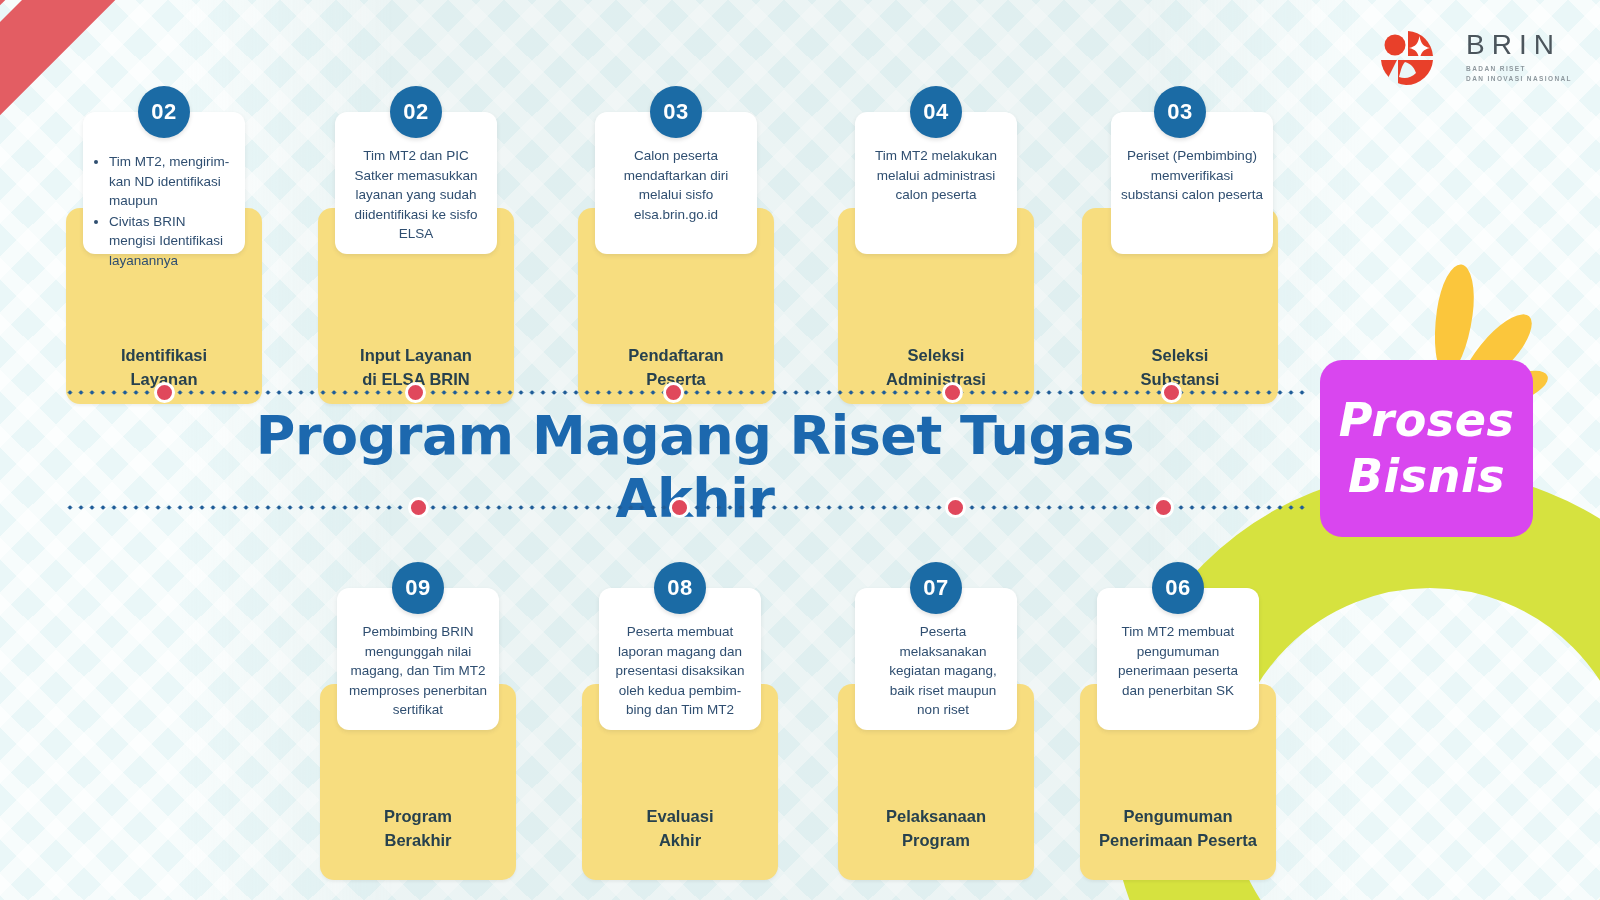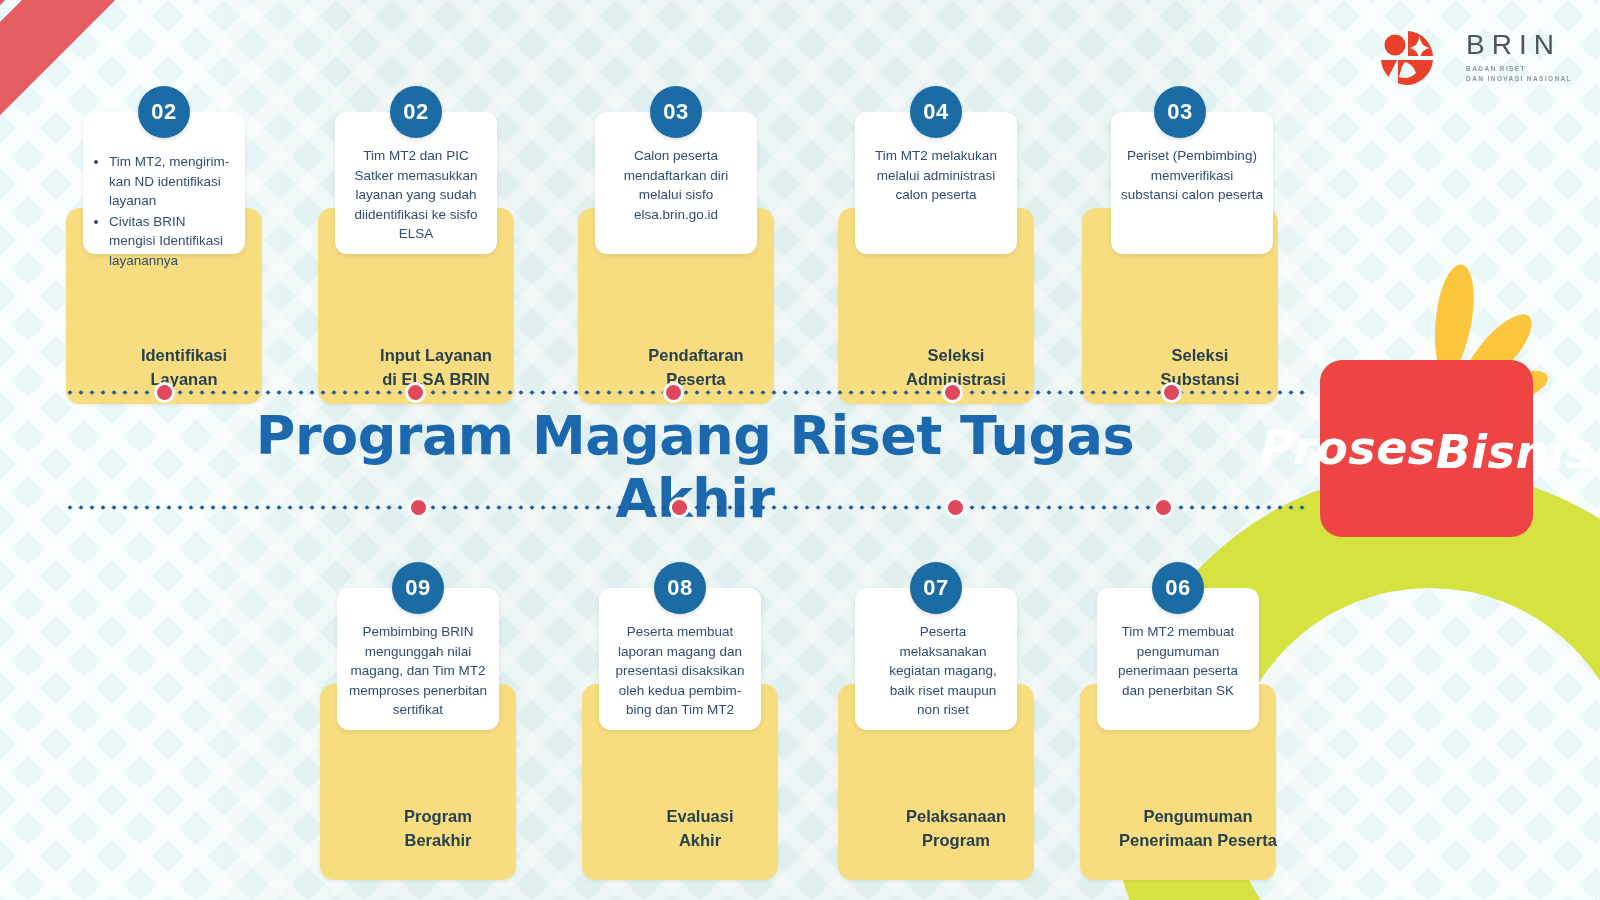--- a/index.html
+++ b/index.html
@@ -60,21 +60,21 @@
     display:flex;align-items:center;justify-content:center;
     box-shadow:0 2px 4px rgba(0,0,0,.12);
   }
   .card .desc{
     color:#2f4e70;font-size:13.5px;line-height:1.45;text-align:center;margin:0;
   }
   .card .desc.bullets{text-align:left;padding-left:16px;}
   .card .desc.bullets li{margin:0 0 1px 0;}
   .card .title{
     position:absolute;left:0;width:196px;text-align:center;
-    color:#27414e;font-size:16.5px;font-weight:bold;line-height:1.45;padding-left:20px;
+    color:#27414e;font-size:16.5px;font-weight:bold;line-height:1.45;
   }
 
   
   .row-top .badge{top:0;}
   .row-top .inner{top:26px;}
   .row-top .body{top:122px;height:196px;}
   .row-top .title{top:258px;}
 
   
   .row-bot .badge{top:0;}
@@ -97,22 +97,22 @@
   #main-title{
     position:absolute;left:180px;top:404px;width:1030px;text-align:center;
     color:#1c68ae;font-size:54px;font-weight:bold;letter-spacing:-0.5px;
     font-family:"DejaVu Sans","Liberation Sans",sans-serif;
   }
 
   
   #pb-wrap{position:absolute;left:1290px;top:262px;width:260px;height:280px;}
   #pb-box{
     position:absolute;left:30px;top:98px;width:213px;height:177px;
-    background:#ef4444;border-radius:22px;
-    display:flex;flex-direction:row;align-items:center;justify-content:center;
+    background:#d946ef;border-radius:22px;
+    display:flex;flex-direction:column;align-items:center;justify-content:center;
   }
   #pb-box span{
     color:#ffffff;font-size:46px;line-height:1.03;font-weight:bold;
     font-family:"DejaVu Sans","Liberation Sans",sans-serif;
     font-style:italic;letter-spacing:.5px;
   }
   #pb-box span.l2{margin-top:8px;}
   .burst{position:absolute;background:#fbc63c;border-radius:50% 50% 50% 50%/60% 60% 40% 40%;}
   #burst1{left:146px;top:2px;width:36px;height:108px;border-radius:50% 50% 45% 45%/45% 45% 55% 55%;transform:rotate(8deg);}
   #burst2{left:190px;top:42px;width:34px;height:96px;border-radius:50% 50% 45% 45%/45% 45% 55% 55%;transform:rotate(42deg);}
@@ -156,21 +156,21 @@
       <div>BADAN RISET</div>
       <div>DAN INOVASI NASIONAL</div>
     </div>
   </div>
 </div>
 
 <div class="card row-top" style="left:66px;top:86px;">
   <div class="body"></div>
   <div class="inner" style="height:142px;">
     <ul class="desc bullets" style="padding-top:6px;">
-      <li>Tim MT2, mengirim-kan ND identifikasi layanan</li>
+      <li>Tim MT2, mengirim-kan ND identifikasi maupun</li>
       <li>Civitas BRIN mengisi Identifikasi layanannya</li>
     </ul>
   </div>
   <div class="badge">02</div>
   <div class="title">
     <div>Identifikasi</div>
     <div>Layanan</div>
   </div>
 </div>
 

